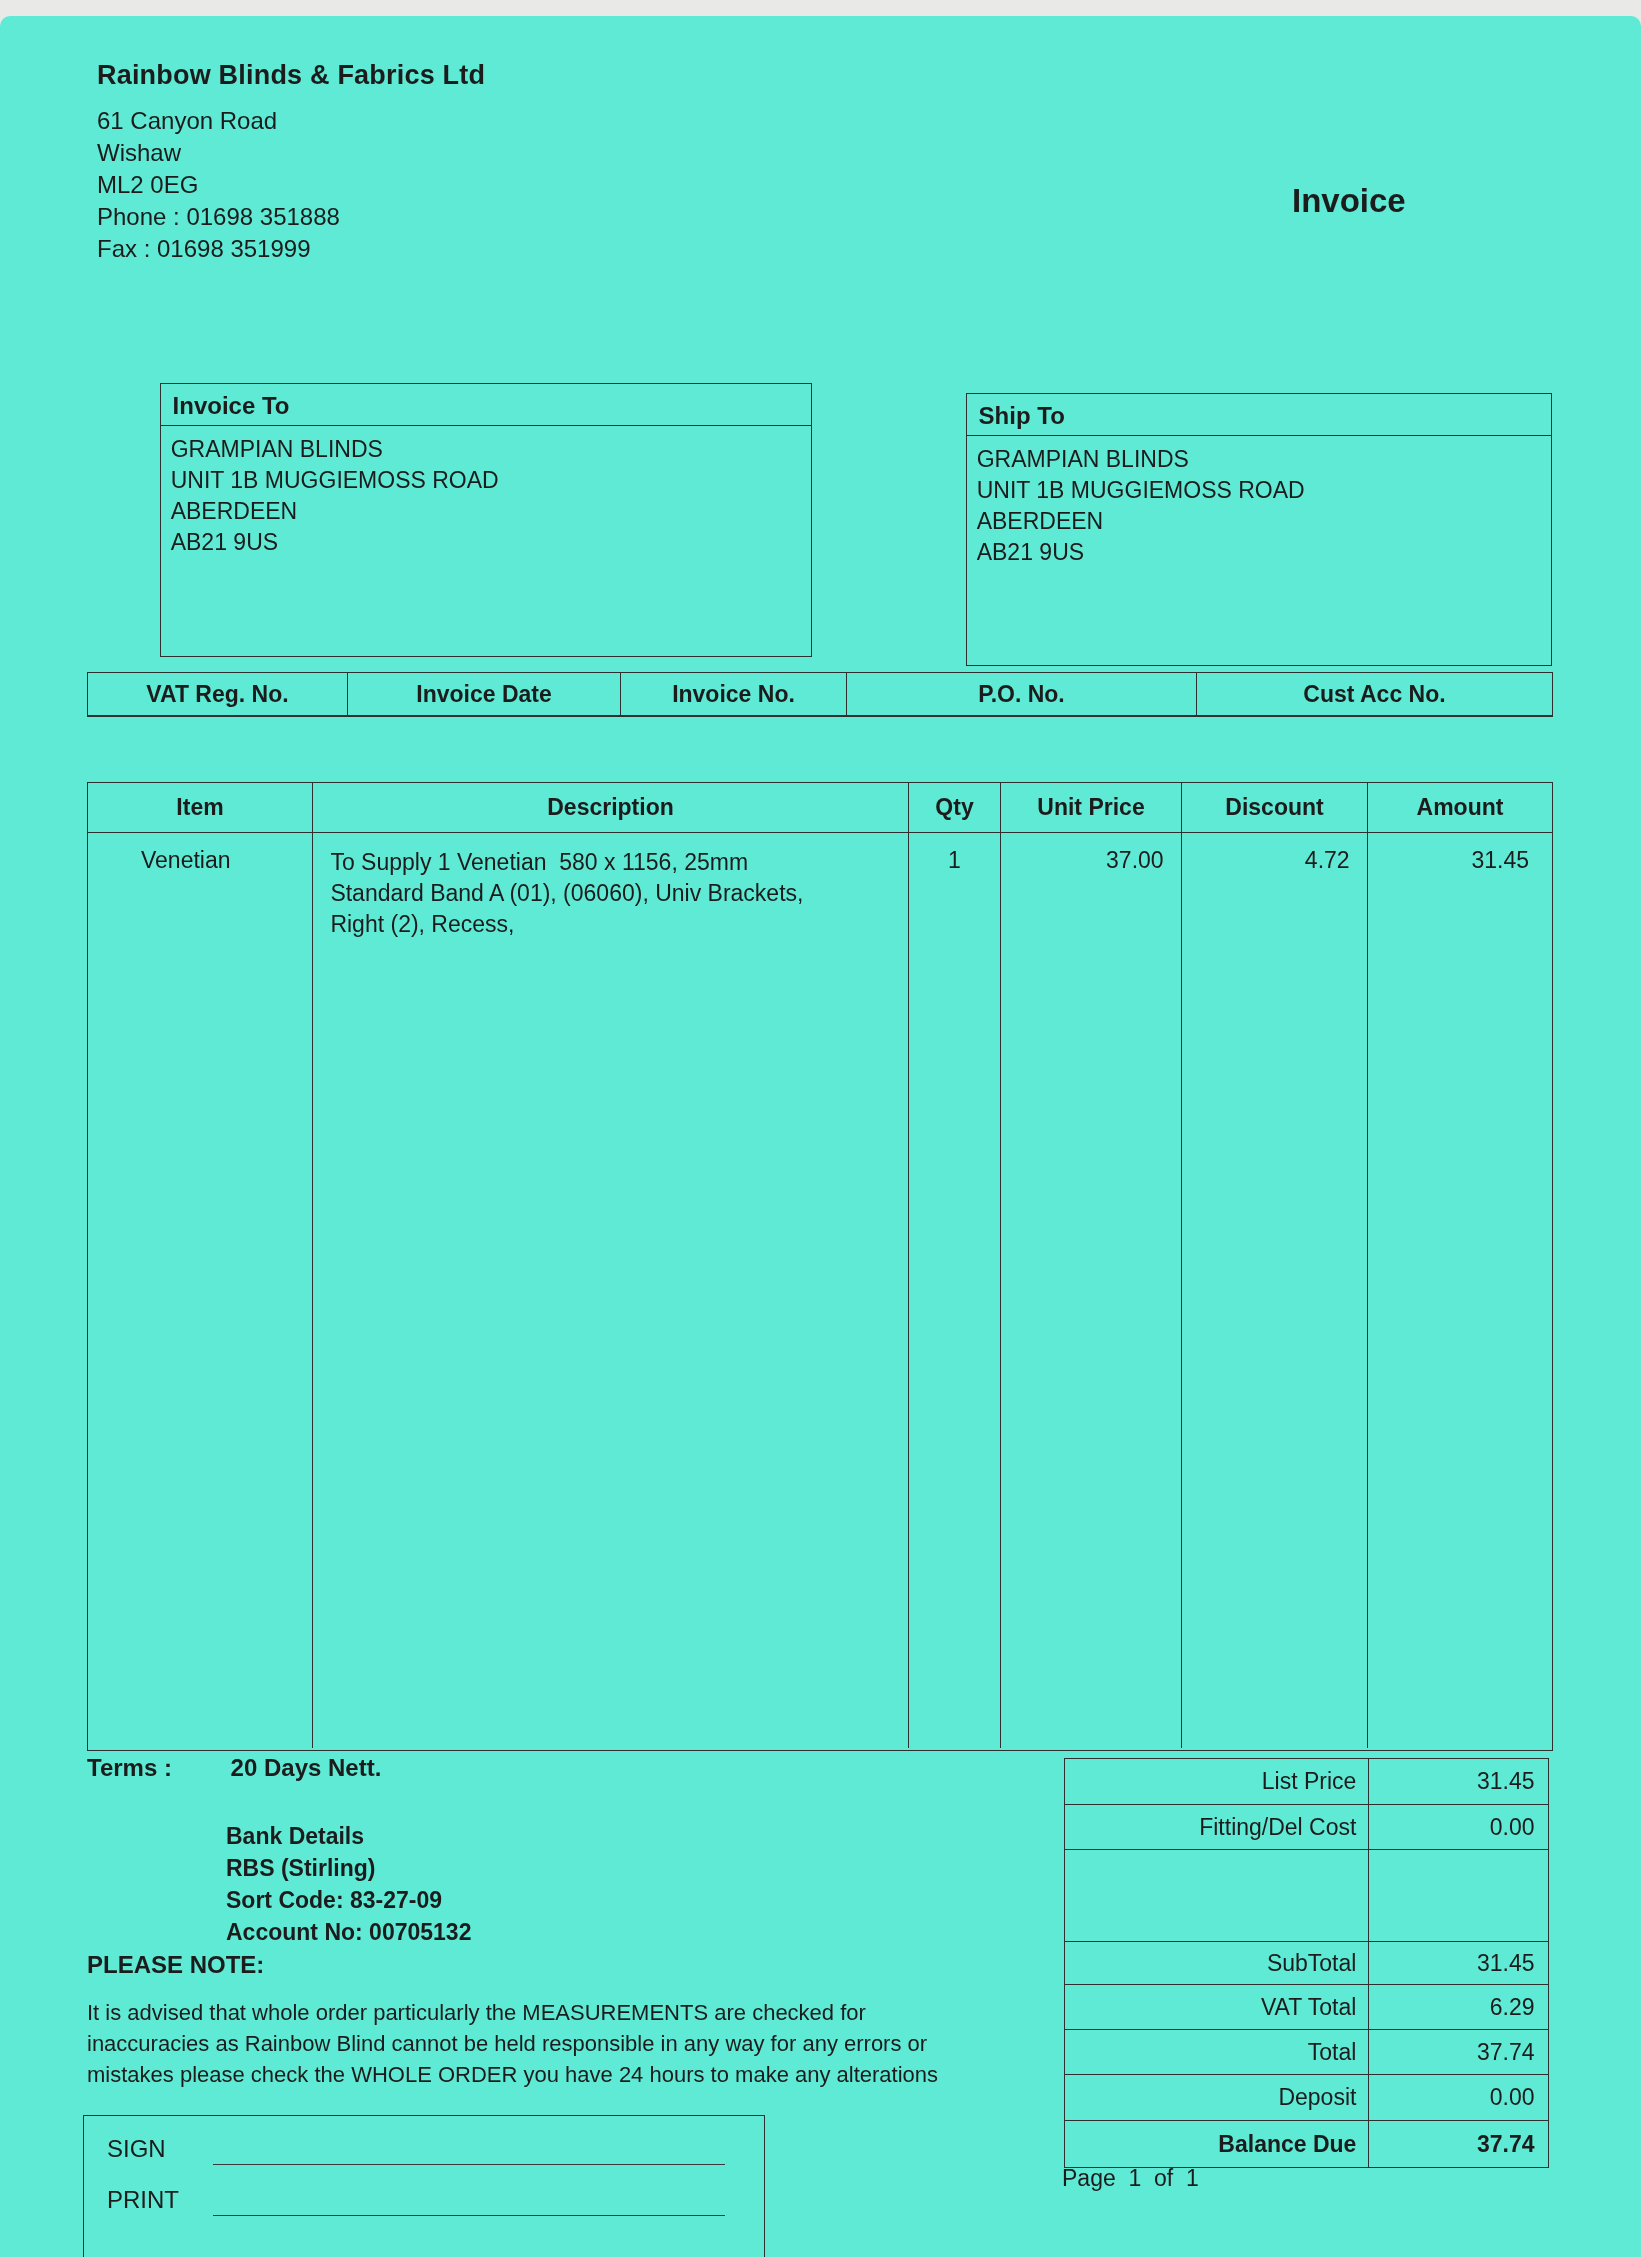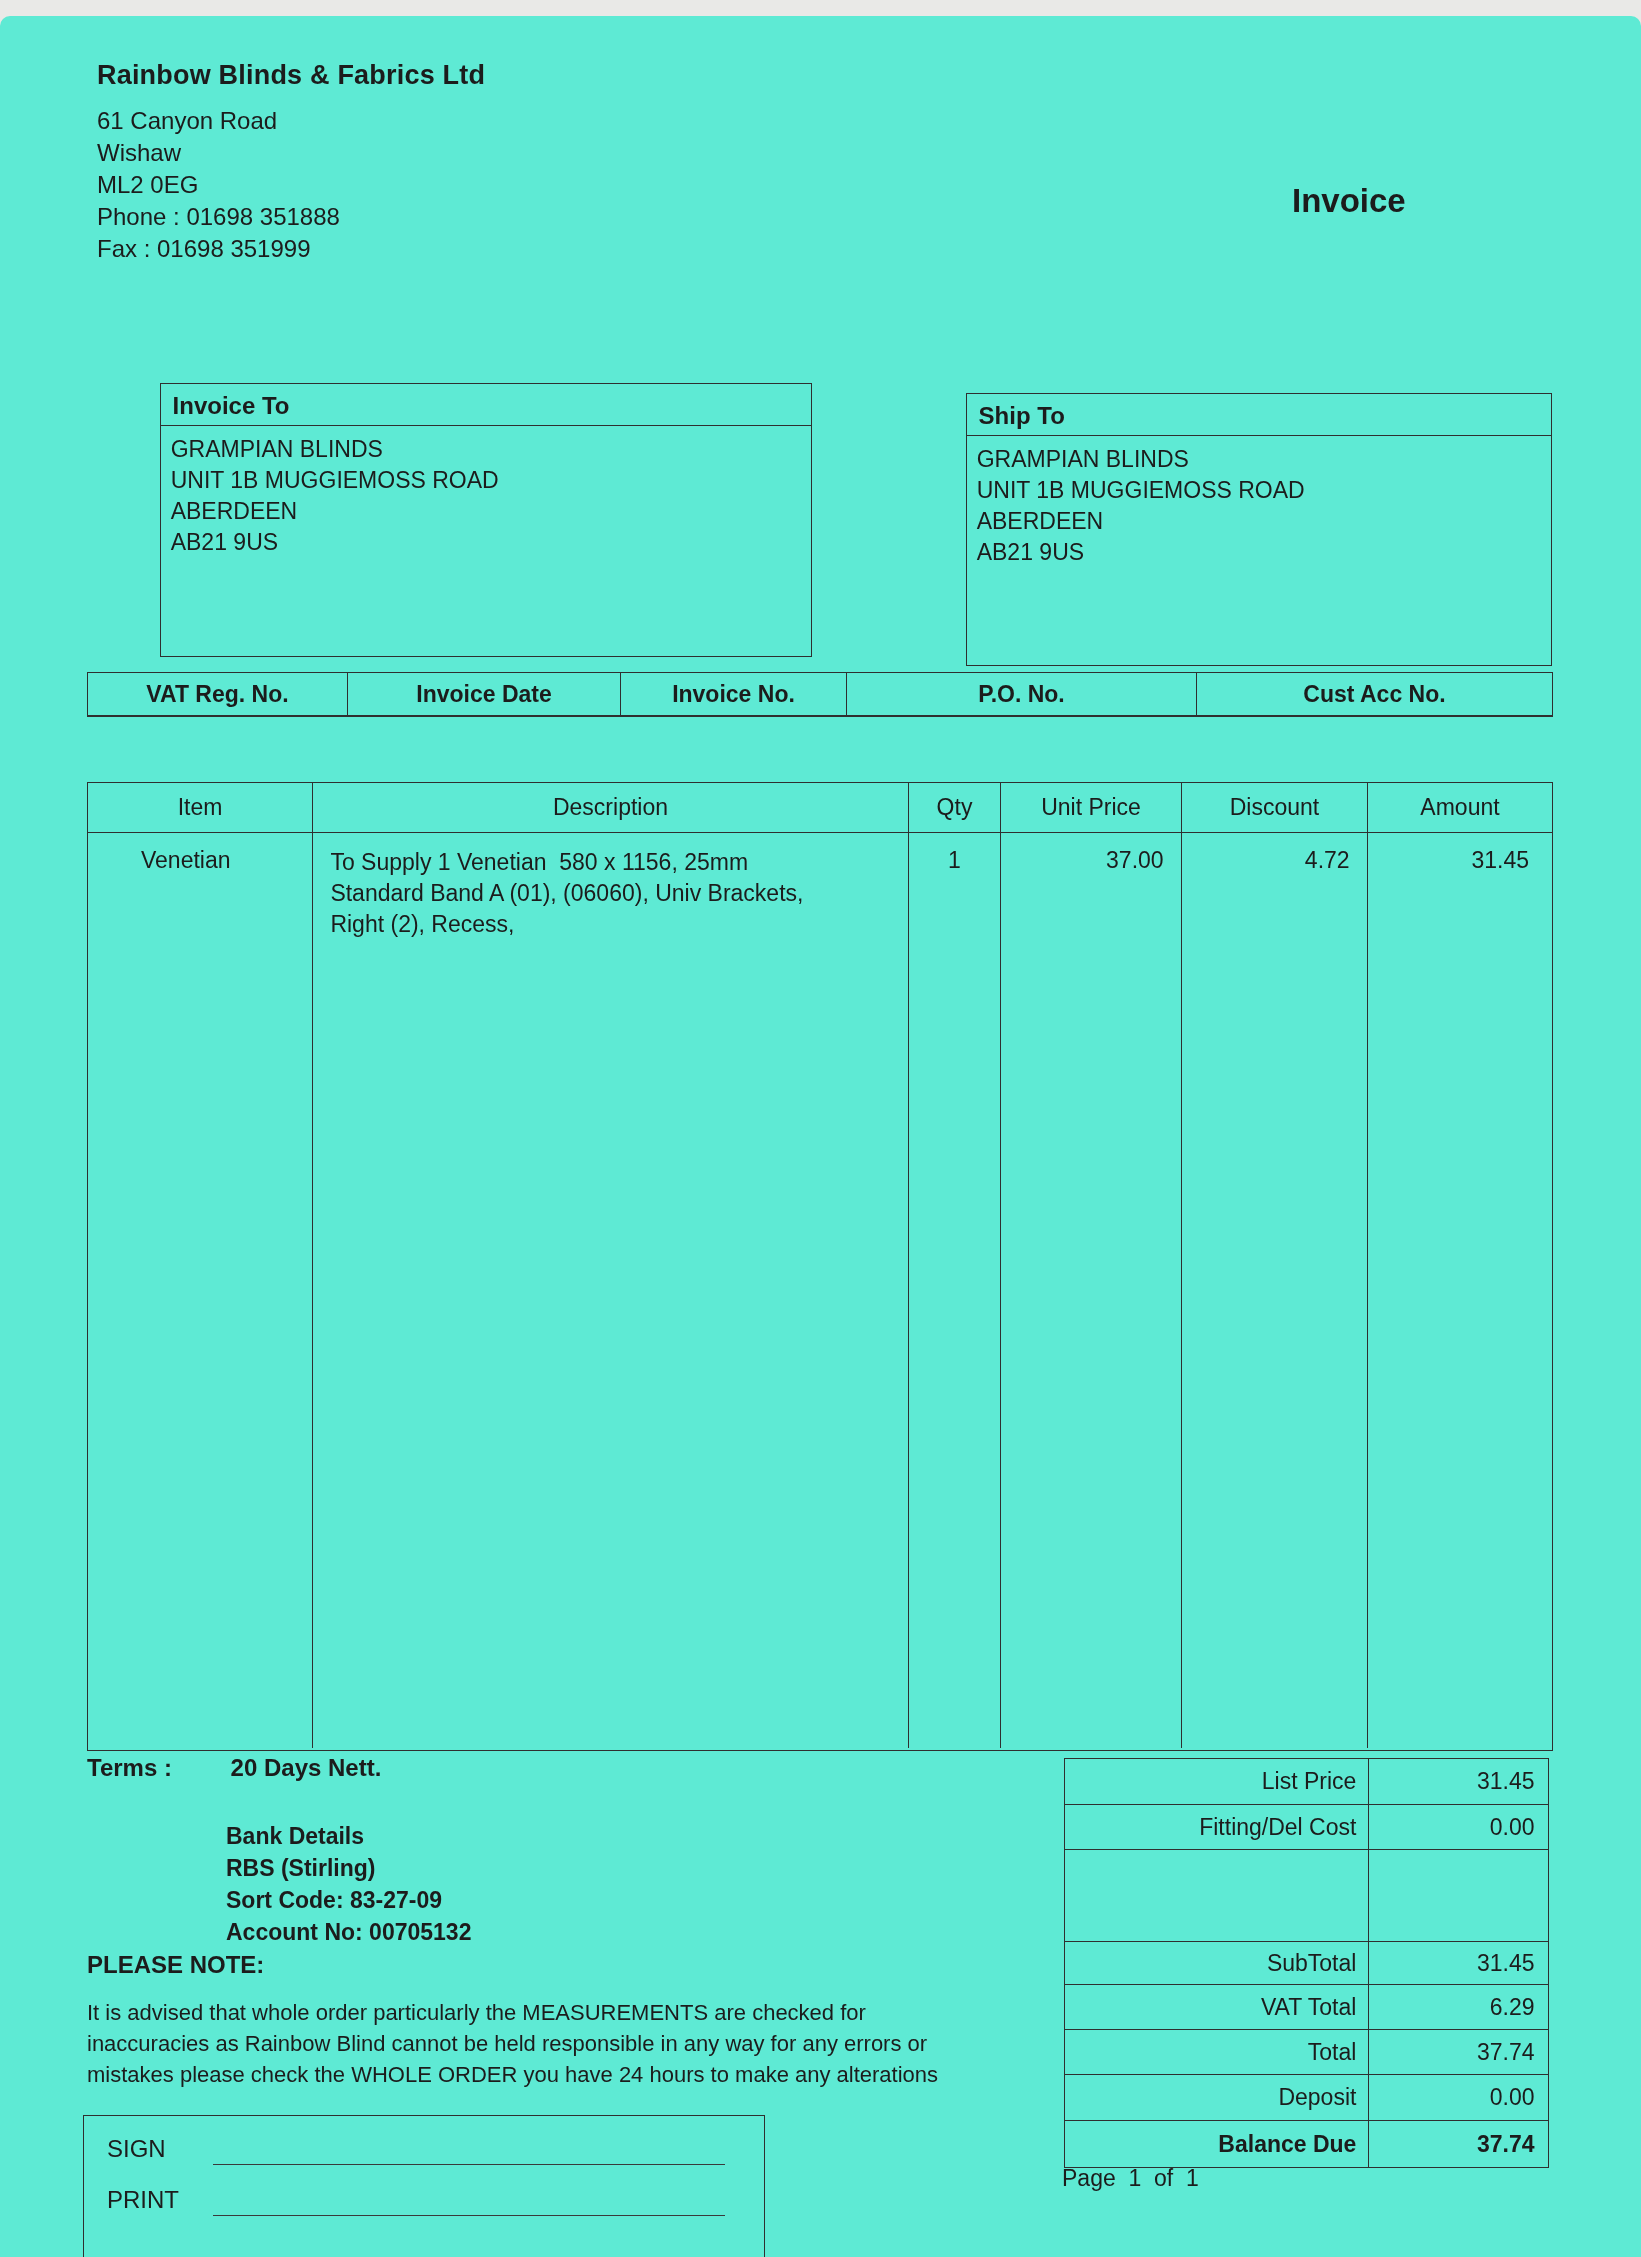--- a/index.html
+++ b/index.html
@@ -31,21 +31,21 @@
   .info-row.vals { height:57px; }
   .ic { display:flex; align-items:center; justify-content:center; font-size:23px; border-right:1.9px solid #2f2f2f; }
   .ic:last-child { border-right:none; }
   .info-row.head .ic { font-weight:bold; }
   .ic.c0 { width:260px; } .ic.c1 { width:273px; } .ic.c2 { width:226px; }
   .ic.c3 { width:350px; } .ic.c4 { flex:1; }
 
   
   .items-table { position:absolute; left:87px; top:766px; width:1466px; height:969px; border:1.9px solid #2f2f2f; }
   .items-head { display:flex; height:50px; border-bottom:1.9px solid #2f2f2f; }
-  .hc { display:flex; align-items:center; justify-content:center; font-size:23px; font-weight:normal; border-right:1.9px solid #2f2f2f; }
+  .hc { display:flex; align-items:center; justify-content:center; font-size:23px; font-weight:bold; border-right:1.9px solid #2f2f2f; }
   .hc:last-child { border-right:none; }
   .items-body { display:flex; height:915px; }
   .col { border-right:1.9px solid #2f2f2f; padding-top:13.5px; }
   .col:last-child { border-right:none; }
   .w-item { width:225px; } .w-desc { width:596px; } .w-qty { width:92px; }
   .w-price { width:181px; } .w-disc { width:186px; } .w-amt { flex:1; }
   .cell-item { font-size:23px; padding-left:53px; }
   .desc-line { font-size:23px; line-height:31px; padding-left:17.4px; white-space:pre; }
   .cell-qty { font-size:23px; text-align:center; }
   .cell-num { font-size:23px; text-align:right; padding-right:17.4px; }

